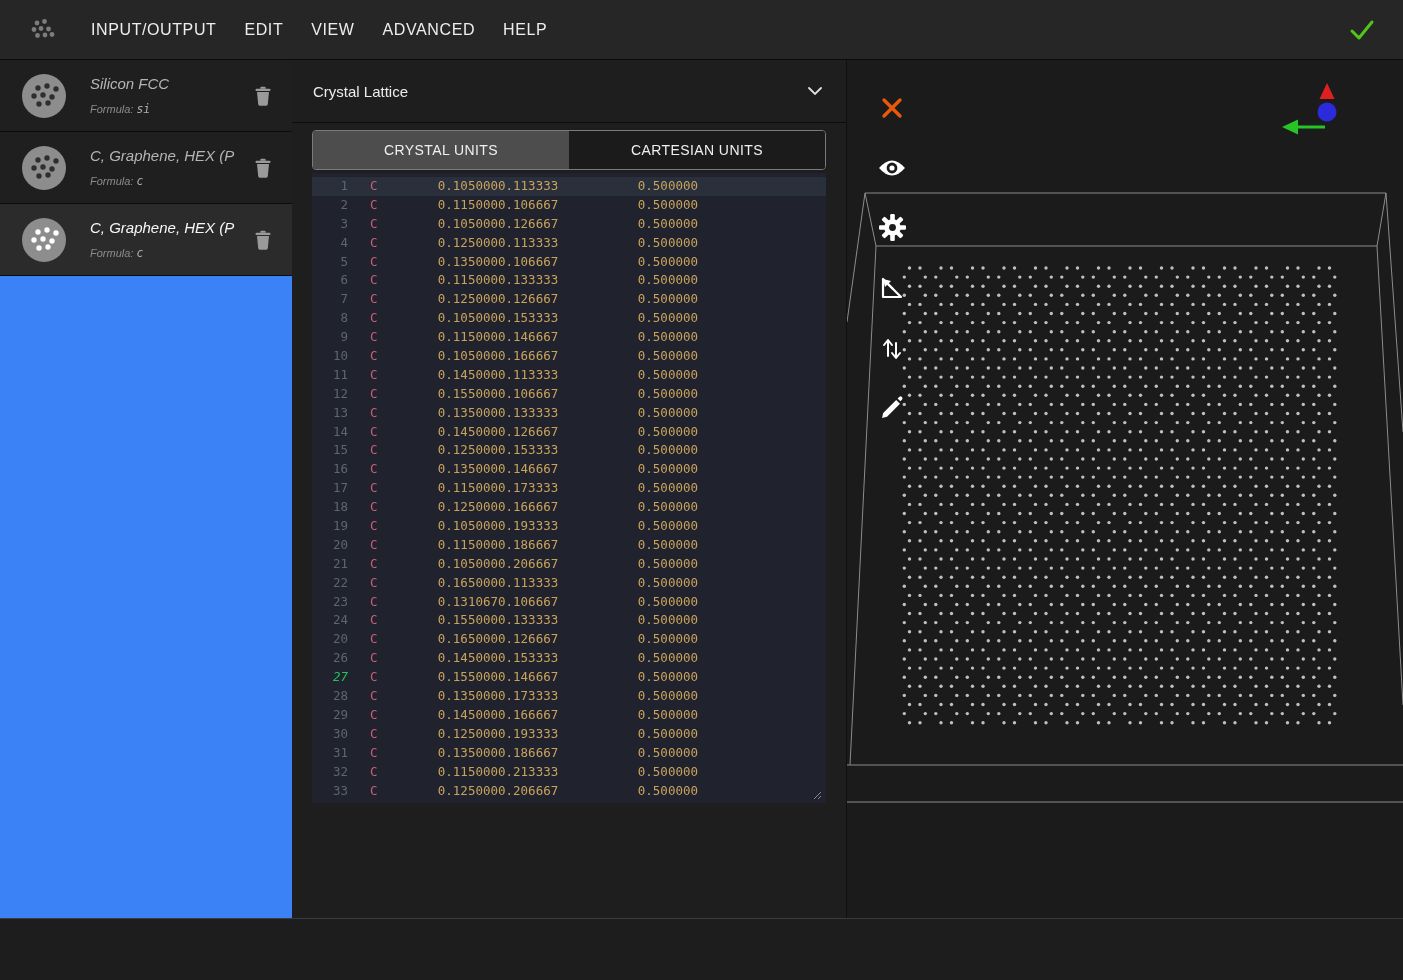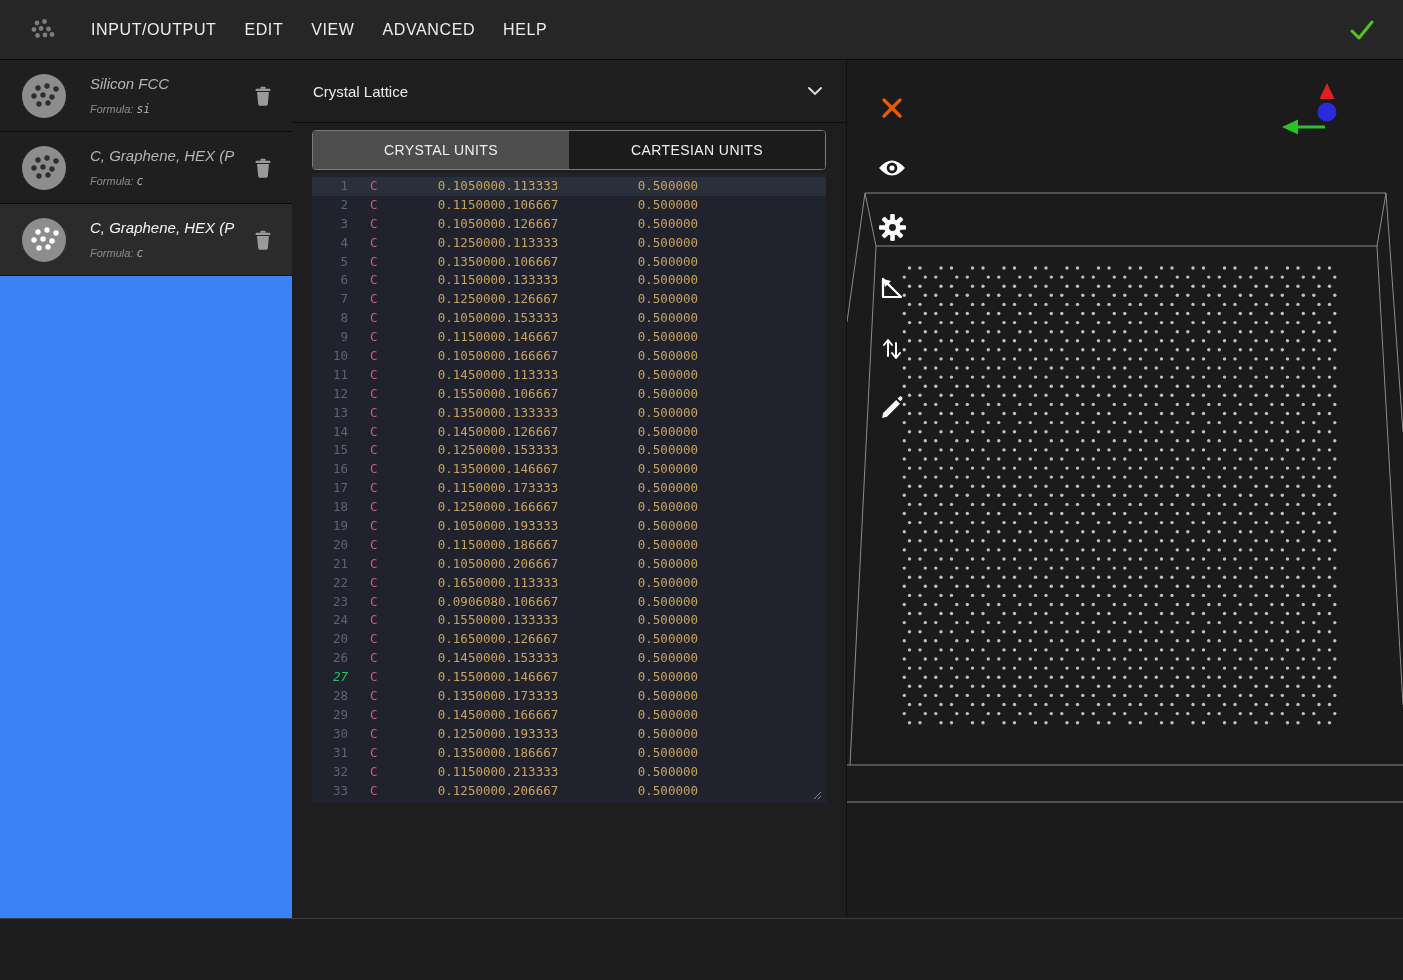--- a/index.html
+++ b/index.html
@@ -331,21 +331,21 @@
         <div class="erow">
           <span class="ln" style="color: rgb(93, 100, 115);">22</span>
           <span class="el" style="color: rgb(208, 91, 120);">C</span>
           <span class="vx" style="color: rgb(201, 163, 94);">0.165000</span>
           <span class="vy" style="color: rgb(201, 163, 94);">0.113333</span>
           <span class="vz" style="color: rgb(201, 163, 94);">0.500000</span>
         </div>
         <div class="erow">
           <span class="ln" style="color: rgb(93, 100, 115);">23</span>
           <span class="el" style="color: rgb(208, 91, 120);">C</span>
-          <span class="vx" style="color: rgb(201, 163, 94);">0.090608</span>
+          <span class="vx" style="color: rgb(201, 163, 94);">0.131067</span>
           <span class="vy" style="color: rgb(201, 163, 94);">0.106667</span>
           <span class="vz" style="color: rgb(201, 163, 94);">0.500000</span>
         </div>
         <div class="erow">
           <span class="ln" style="color: rgb(93, 100, 115);">24</span>
           <span class="el" style="color: rgb(208, 91, 120);">C</span>
           <span class="vx" style="color: rgb(201, 163, 94);">0.155000</span>
           <span class="vy" style="color: rgb(201, 163, 94);">0.133333</span>
           <span class="vz" style="color: rgb(201, 163, 94);">0.500000</span>
         </div>

